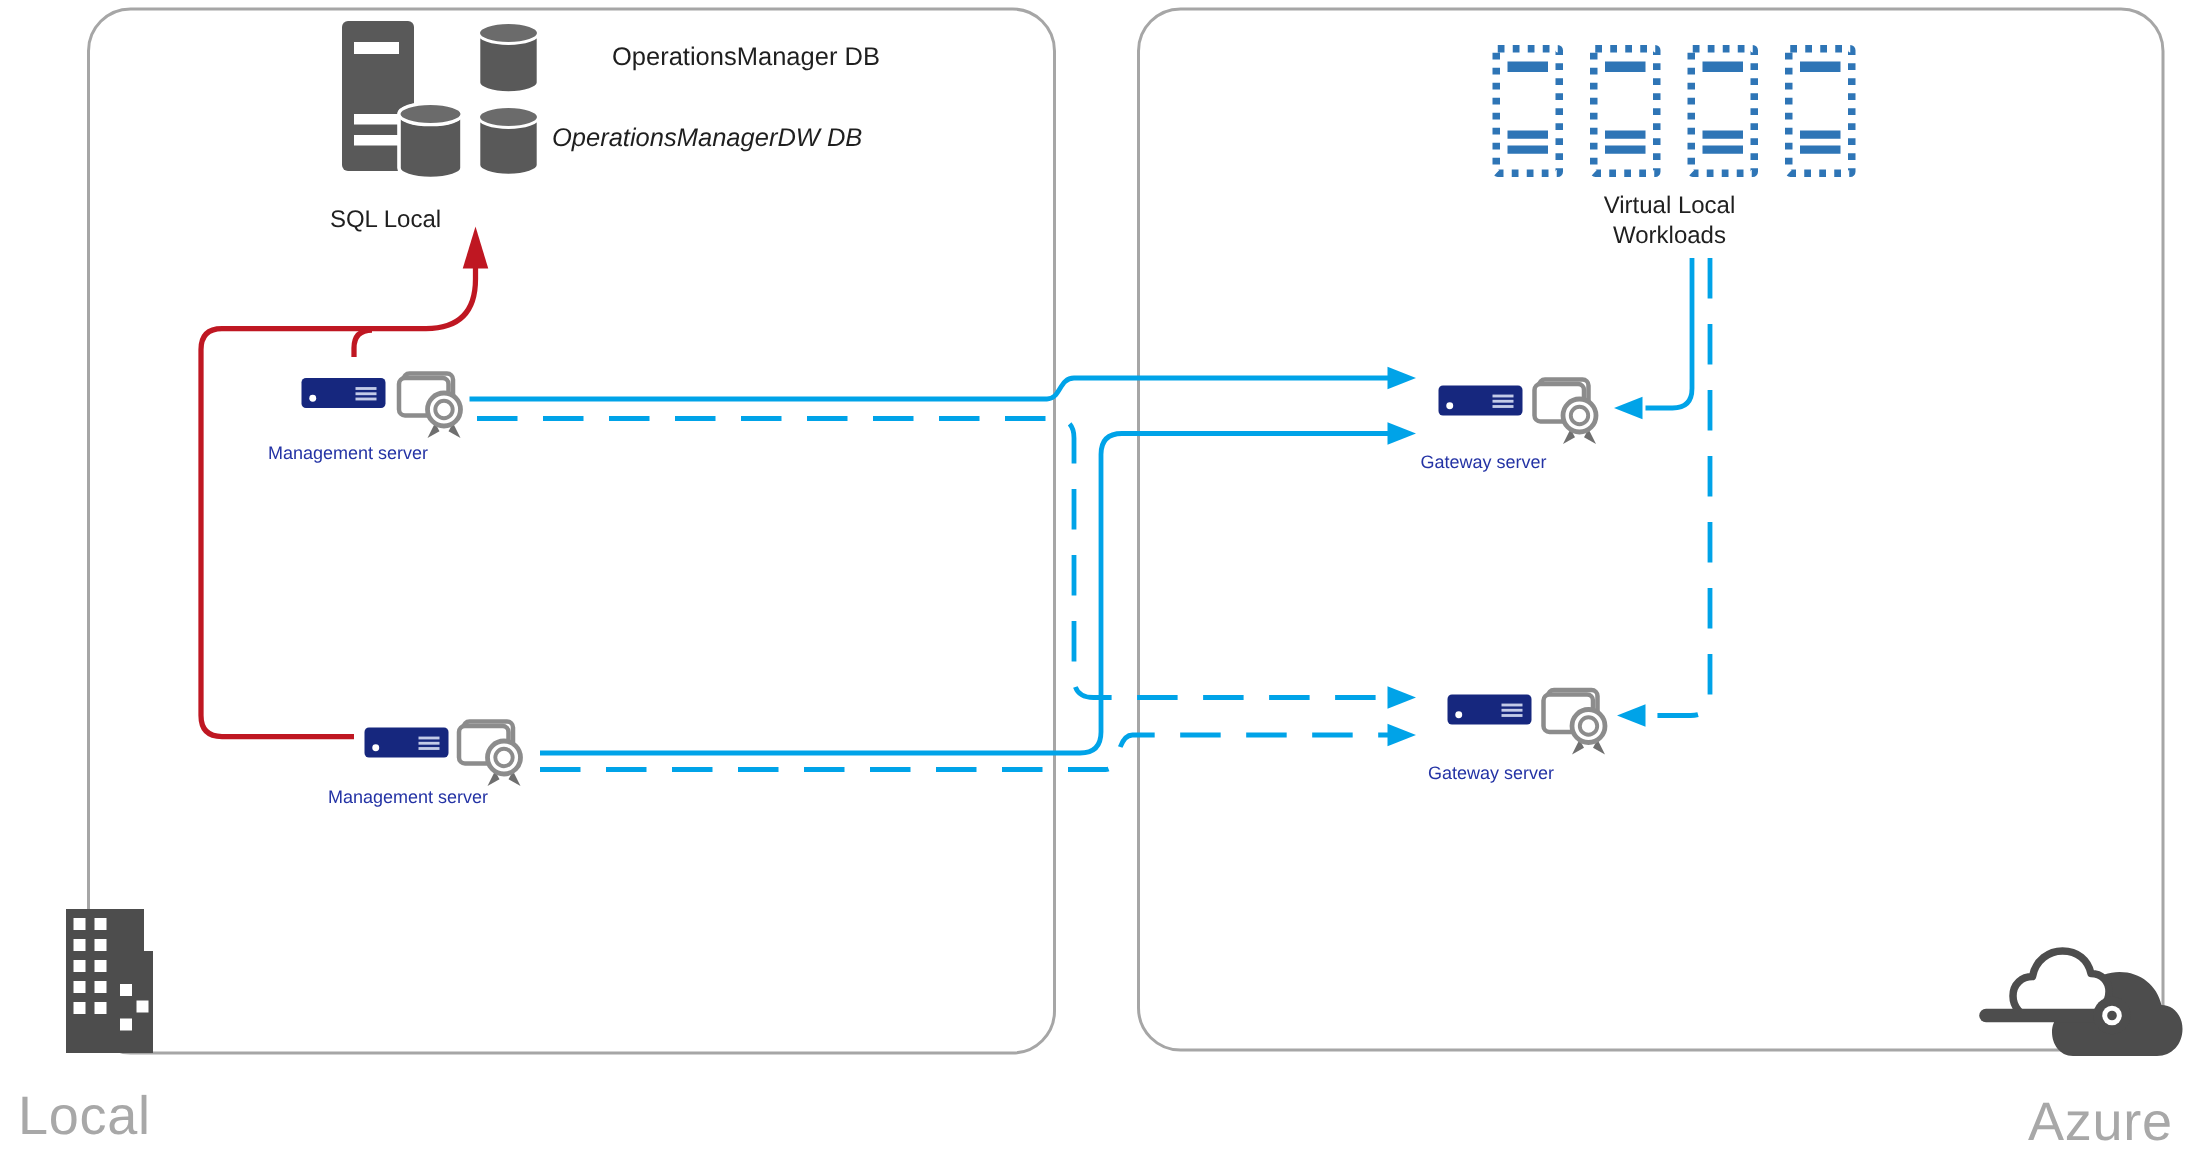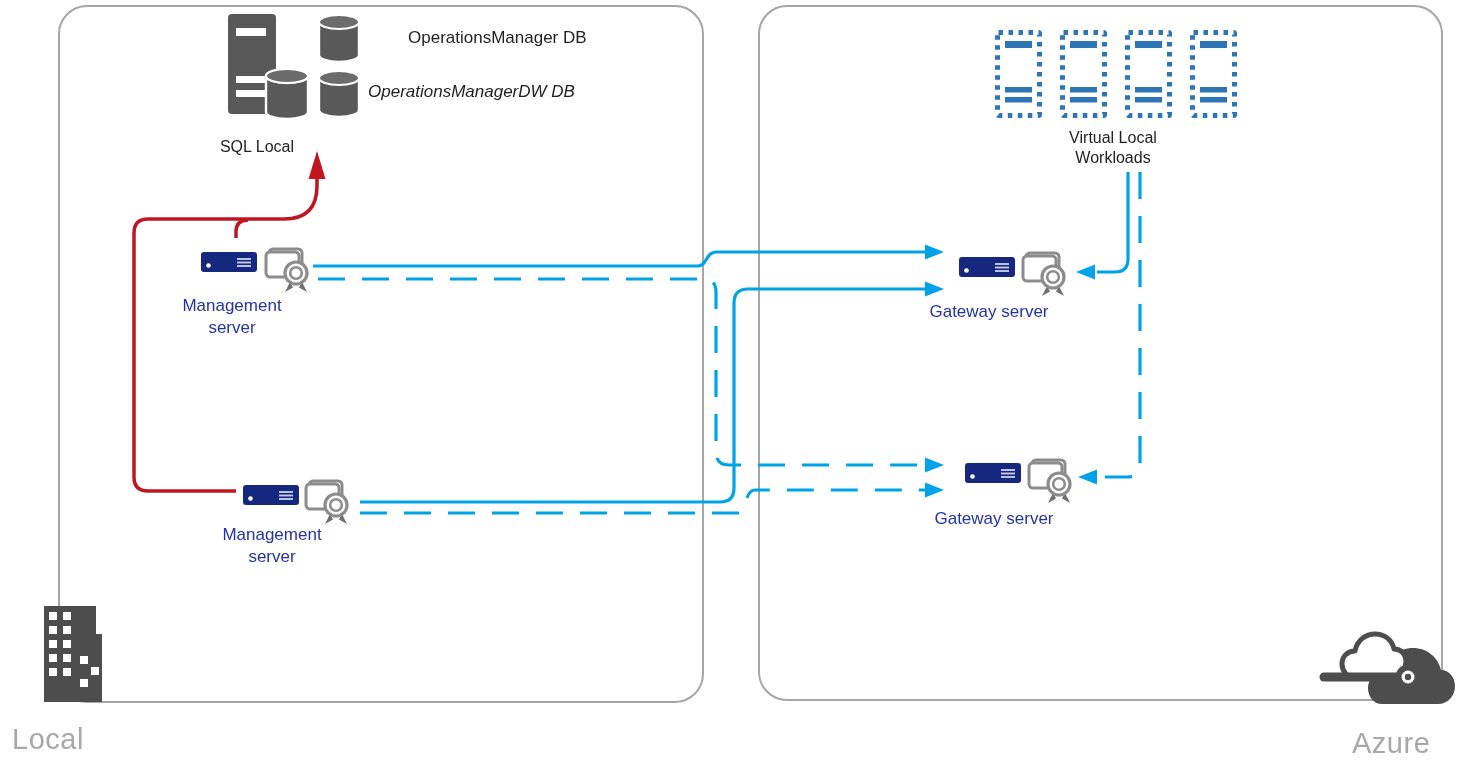--- a/index.html
+++ b/index.html
@@ -4,22 +4,22 @@
 <style>
   html,body{margin:0;padding:0;background:#fff;}
   .stage{
     position:relative;width:1468px;height:783px;background:#fff;overflow:hidden;
     font-family:"Liberation Sans","DejaVu Sans",sans-serif;
   }
   .stage svg{position:absolute;left:0;top:0;}
   .lbl{position:absolute;line-height:1.27;}
   .lbl-dark{color:var(--text-dark);font-size:16px;}
   .lbl-db{color:var(--text-dark);font-size:17px;white-space:nowrap;}
-  .lbl-blue{color:var(--node-label-blue);font-size:17px;text-align:center;}
-  .lbl-zone{color:var(--zone-label-gray);font-size:29px;font-weight:300;letter-spacing:.5px;}
+  .lbl-blue{color:var(--node-label-blue);font-size:12px;text-align:center;}
+  .lbl-zone{color:var(--zone-label-gray);font-size:36px;font-weight:300;letter-spacing:.5px;}
   .center{text-align:center;}
   
   .zone-box{fill:none;stroke:var(--zone-border-gray);stroke-width:2;}
   .edge-blue{fill:none;stroke:var(--connector-blue);stroke-width:3.2;}
   .edge-blue-dash{fill:none;stroke:var(--connector-blue);stroke-width:3.2;stroke-dasharray:27 17;}
   .arrow-blue{fill:var(--connector-blue);stroke:none;}
   .edge-red{fill:none;stroke:var(--connector-red);stroke-width:3.5;}
   .arrow-red{fill:var(--connector-red);stroke:none;}
   .fill-navy{fill:var(--node-navy);}
   .fill-gray{fill:var(--icon-gray);}

